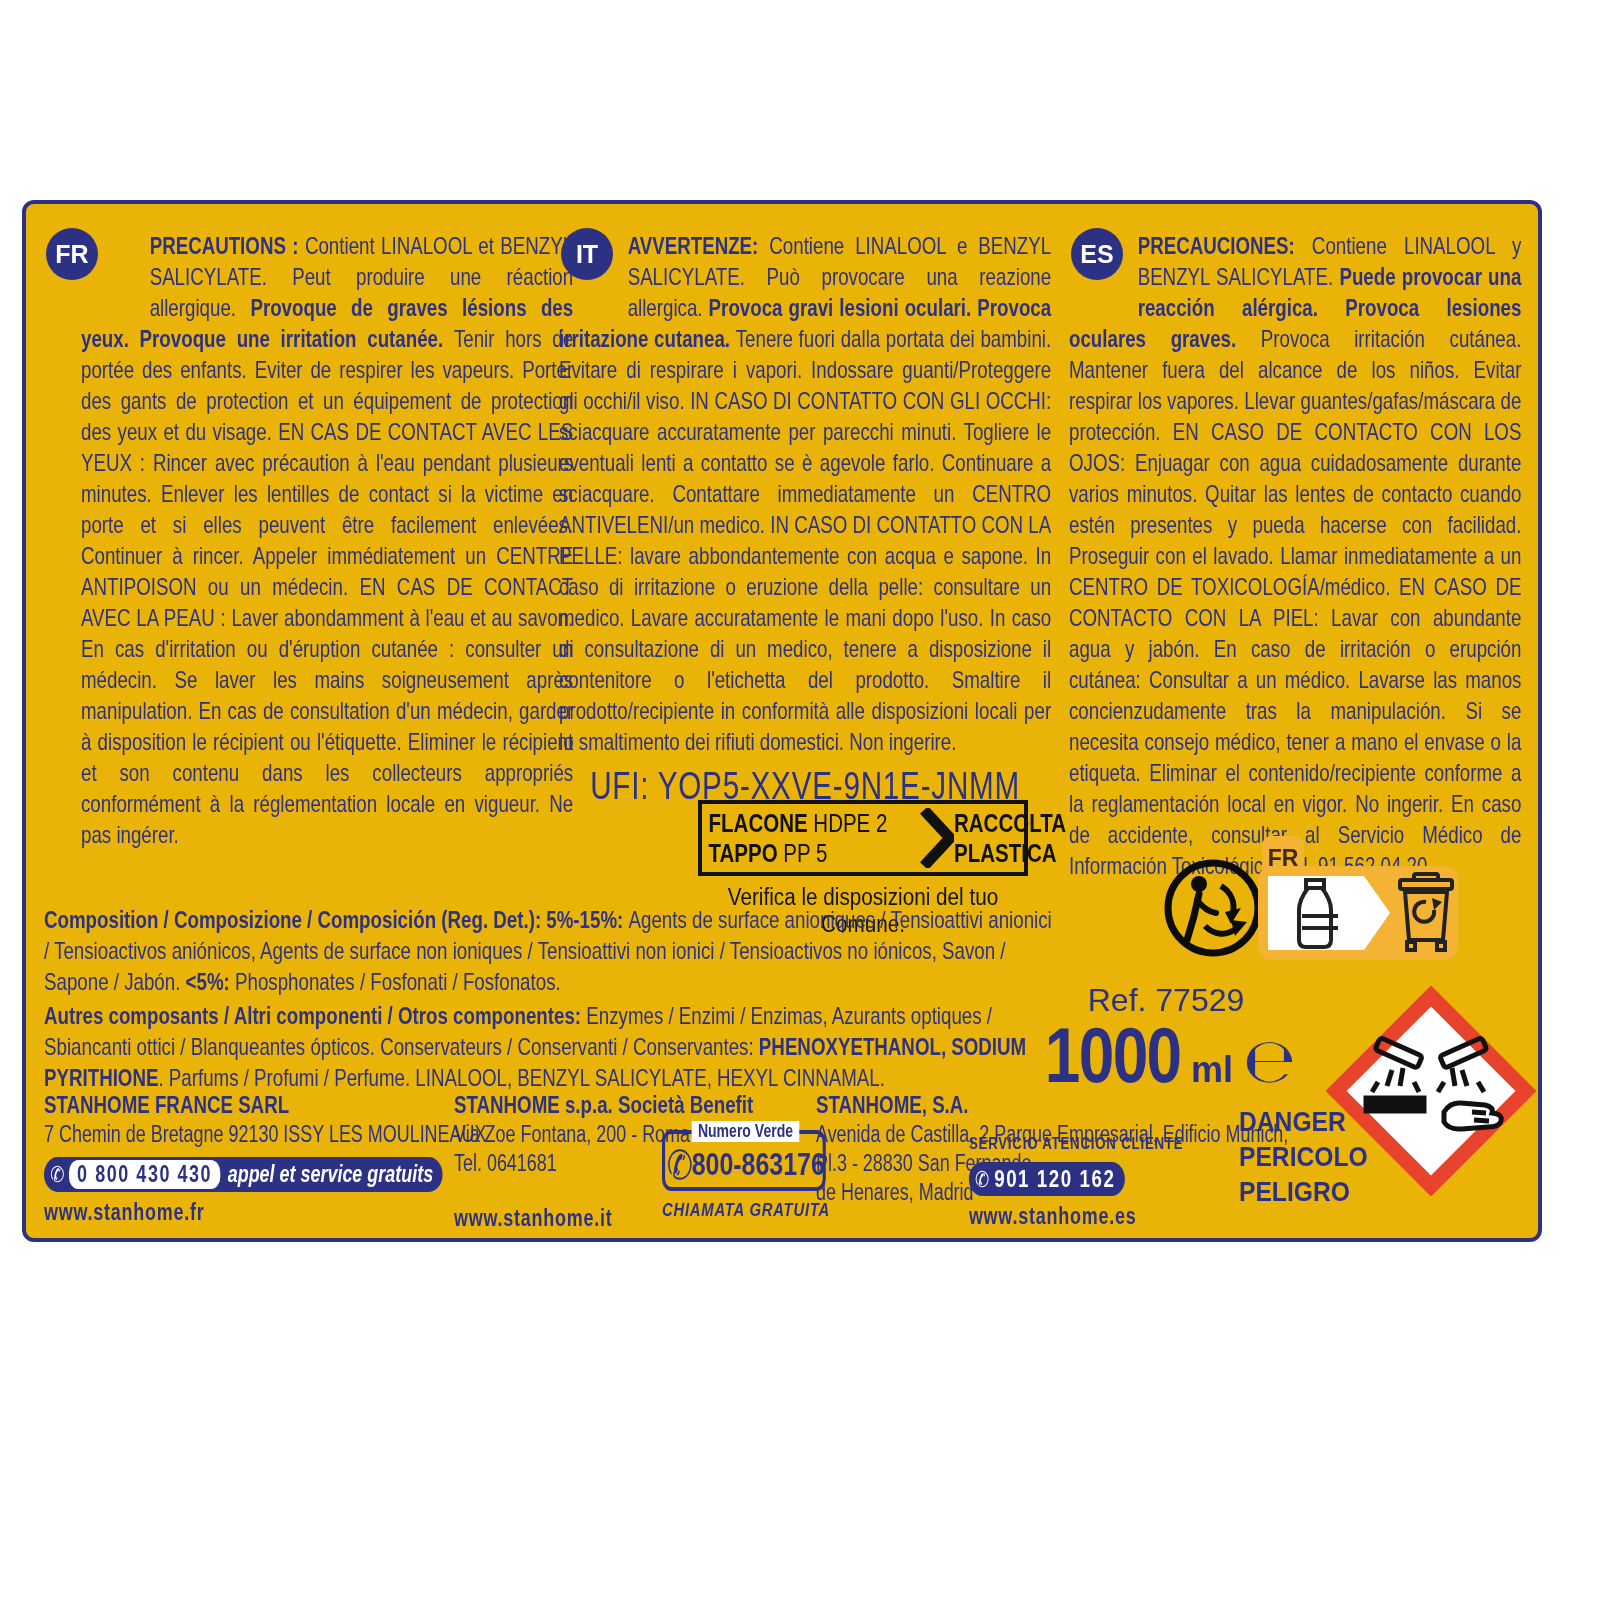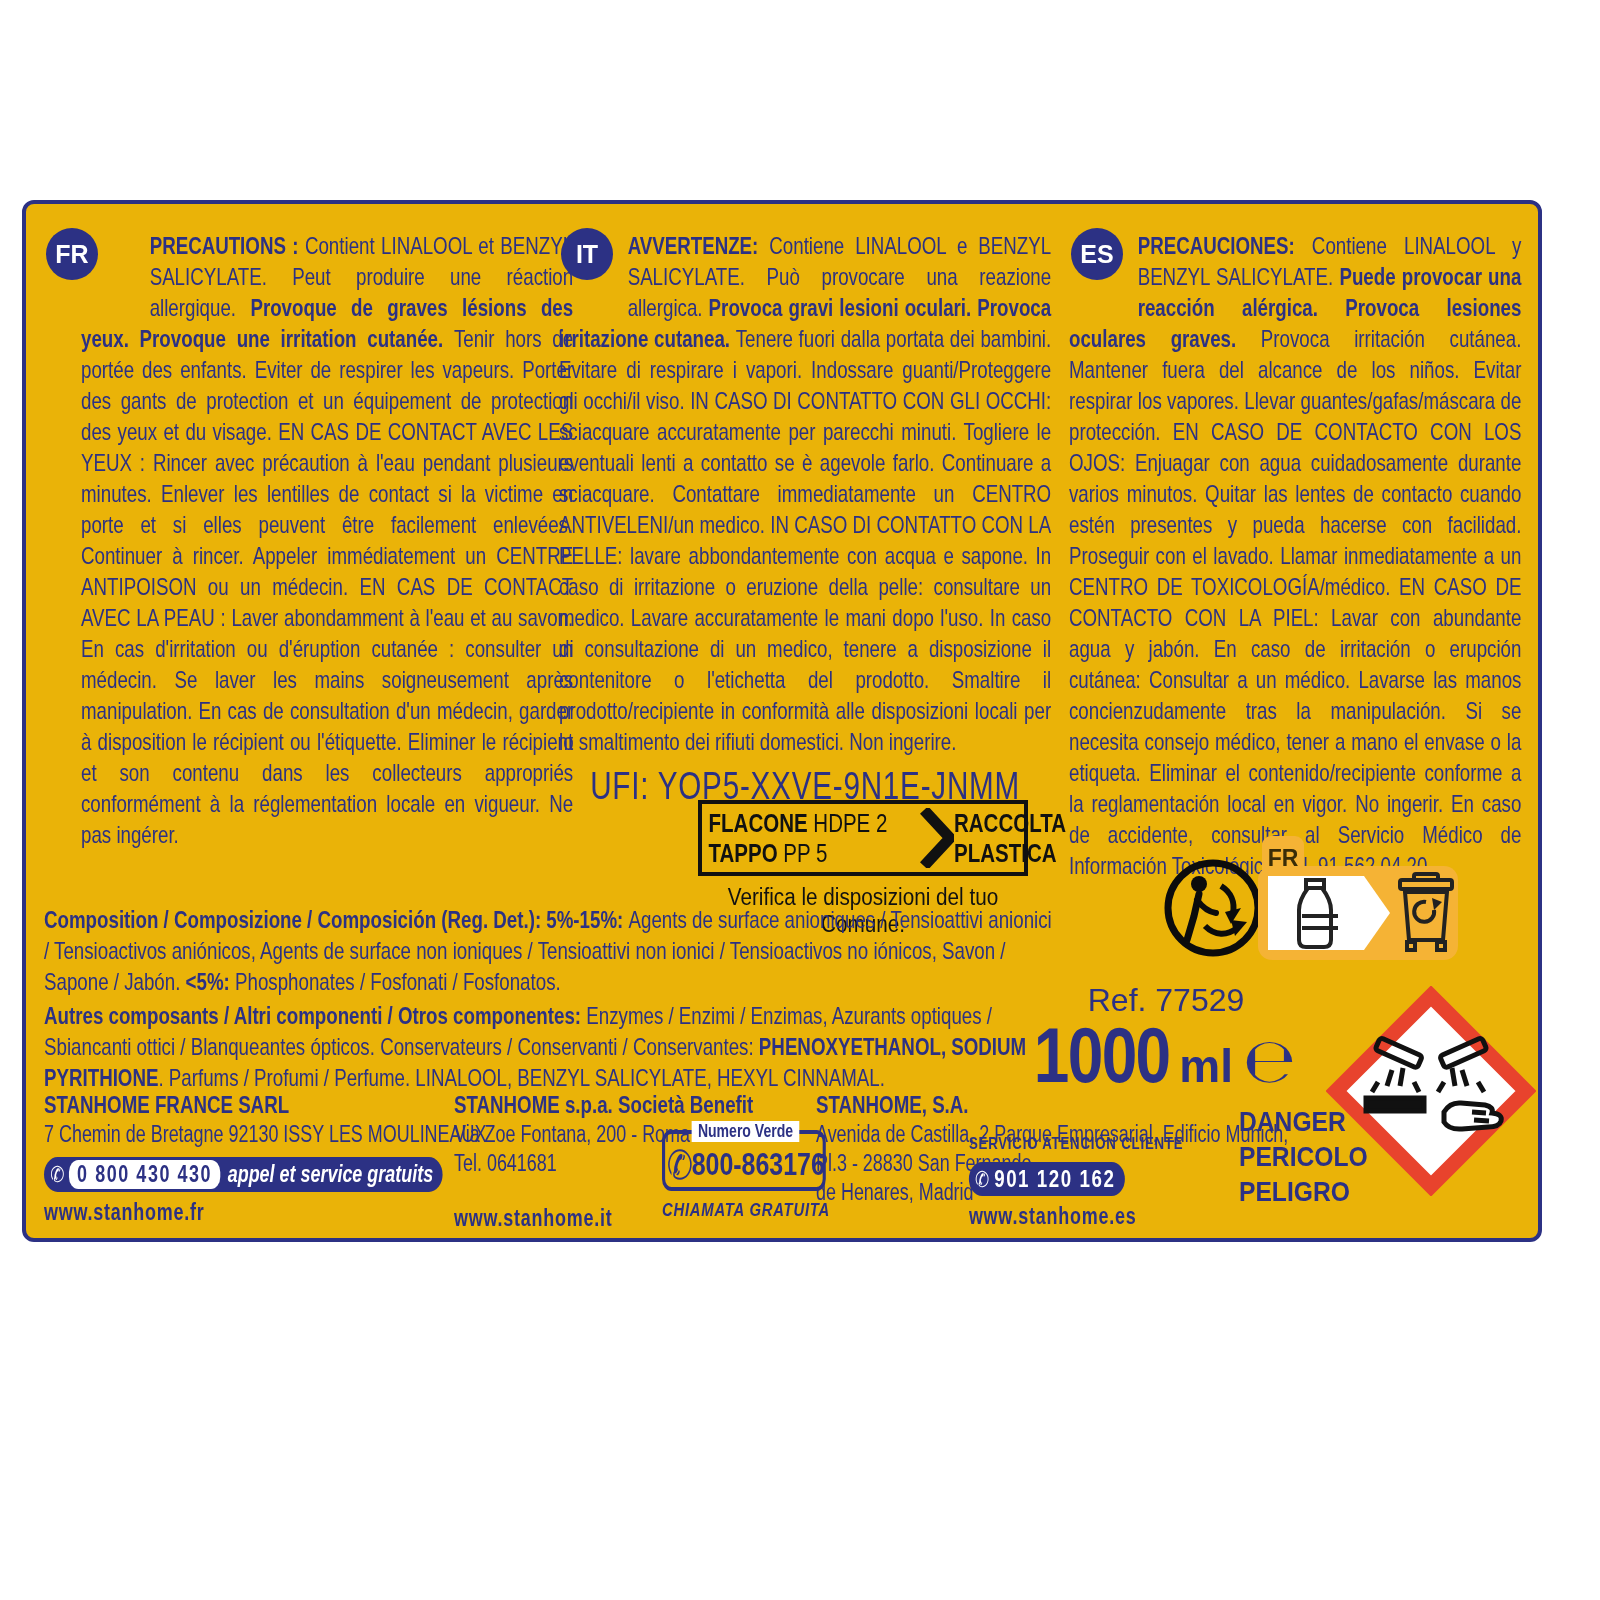--- a/index.html
+++ b/index.html
@@ -58,21 +58,21 @@
   .nv-phone{position:absolute;left:2px;top:8px;font-size:40px;font-family:"DejaVu Sans",sans-serif;font-weight:bold;}
   .nv-note{font-size:19px;font-weight:bold;font-style:italic;margin-top:8px;letter-spacing:1px;white-space:nowrap;}
   
   .es-right{position:absolute;left:196px;top:44px;width:260px;}
   .es-service{font-size:17px;font-weight:bold;letter-spacing:1px;white-space:nowrap;}
   
   .ref{position:absolute;left:1020px;top:778px;width:240px;text-align:center;font-size:32px;white-space:nowrap;}
   .vol{position:absolute;left:980px;top:806px;width:290px;display:flex;justify-content:flex-end;
        align-items:baseline;gap:10px;}
   .v1000{font-size:78px;font-weight:bold;letter-spacing:-2px;transform:scaleX(0.82);transform-origin:100% 100%;}
-  .vml{font-size:46px;font-weight:bold;}
+  .vml{font-size:36px;font-weight:bold;}
   .vem{font-size:62px;font-family:"DejaVu Sans",sans-serif;line-height:0.8;}
   .danger{position:absolute;left:1213px;top:900px;font-weight:bold;font-size:28px;line-height:35px;
           transform:scaleX(0.88);transform-origin:0 0;white-space:nowrap;}
   .triman{position:absolute;left:1135px;top:652px;}
   .ysign{position:absolute;left:1232px;top:632px;}
   .ghs{position:absolute;left:1300px;top:782px;}
 </style>
 </head>
 <body>
 

